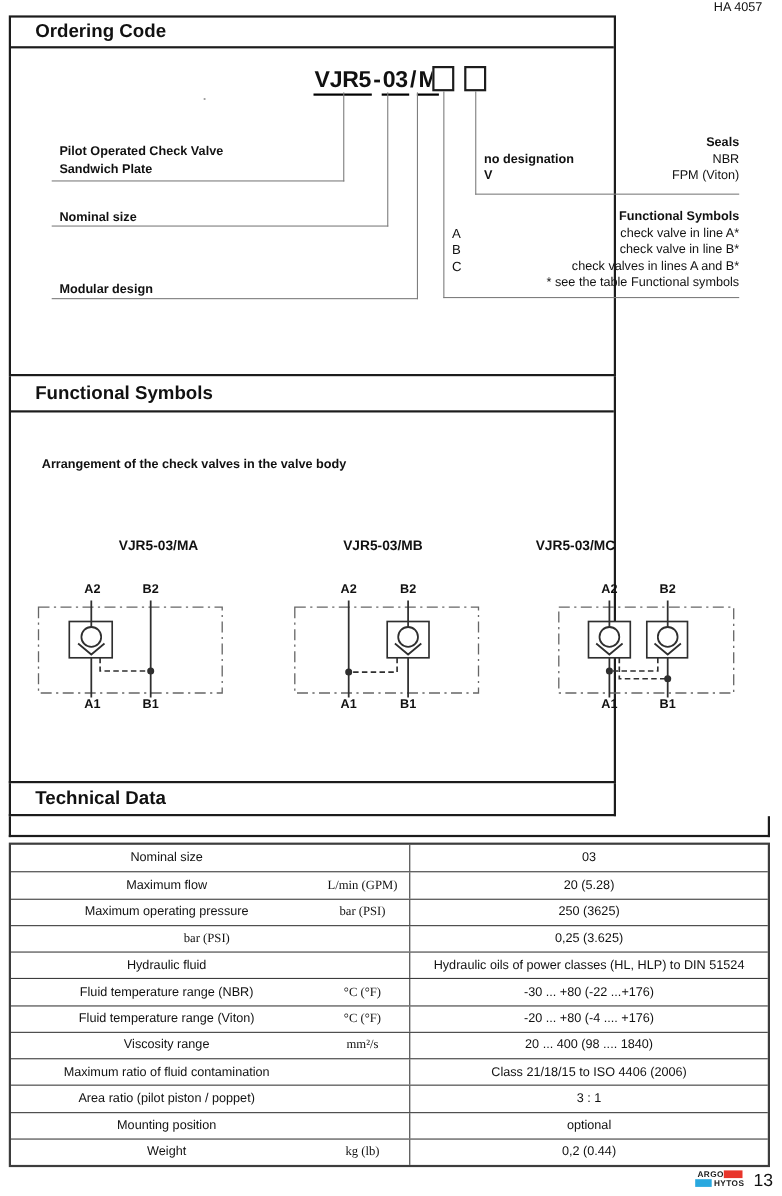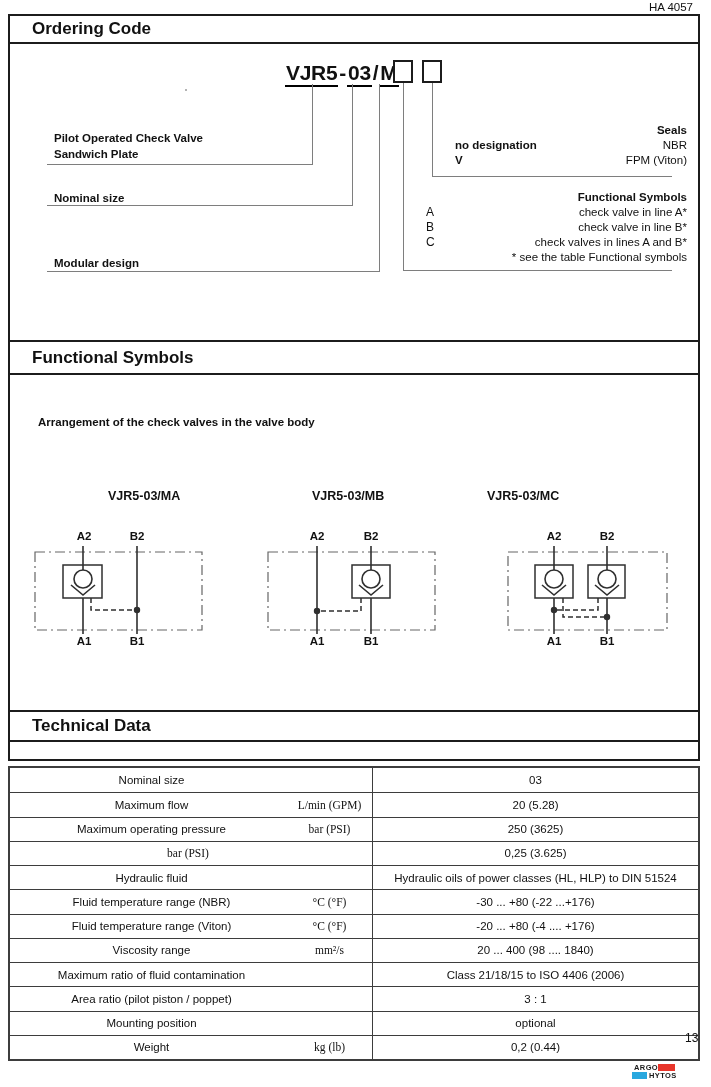--- a/index.html
+++ b/index.html
@@ -1,31 +1,31 @@
 <!DOCTYPE html>
 <html><head>
 <meta charset="utf-8">
 <style>
   html,body{margin:0;padding:0;background:#ffffff;}
   #page{position:relative;width:711px;height:1087px;background:#ffffff;overflow:hidden;
         font-family:"Liberation Sans","DejaVu Sans",sans-serif;color:#111;}
   .abs{position:absolute;}
   .b{font-weight:bold;}
-  .sec{position:absolute;left:8px;width:692px;border:2px solid #1c1c1c;box-sizing:border-box;background:transparent;}
+  .sec{position:absolute;left:8px;width:552px;border:2px solid #1c1c1c;box-sizing:border-box;background:transparent;}
   .sec-header{border-bottom:2px solid #1c1c1c;padding-left:22px;font-weight:bold;font-size:17px;
               display:flex;align-items:center;box-sizing:border-box;}
   .conn{position:absolute;box-sizing:border-box;}
   .conn.rb{border-right:1.5px solid #7e7e7e;border-bottom:1.5px solid #7e7e7e;}
   .conn.lb{border-left:1.5px solid #7e7e7e;border-bottom:1.5px solid #7e7e7e;}
   .lbl{position:absolute;font-weight:bold;font-size:11.5px;line-height:16px;}
   .code-line{position:absolute;left:285px;top:61px;font-weight:bold;font-size:21px;letter-spacing:-0.3px;white-space:nowrap;}
   .code-seg{border-bottom:2px solid #000;padding:0 1px 1px 1px;}
   .code-sep{padding:0 1px;}
   .dbox{position:absolute;top:60px;width:20px;height:23px;border:2px solid #1c1c1c;box-sizing:border-box;background:#fff;}
-  .rblock{position:absolute;font-size:11.5px;line-height:15px;padding-left:15px;}
+  .rblock{position:absolute;font-size:11.5px;line-height:15px;}
   .rblock .hd{text-align:right;font-weight:bold;}
   .rrow{display:flex;justify-content:space-between;}
   .rrow .cd{padding-left:8px;}
   .rrow .vl{text-align:right;}
   .foot{text-align:right;}
   .port{position:absolute;font-weight:bold;font-size:11.5px;transform:translateX(-50%);white-space:nowrap;}
   .dtitle{position:absolute;font-weight:bold;font-size:12.5px;white-space:nowrap;}
   .strip{position:absolute;left:8px;top:742px;width:692px;height:19px;box-sizing:border-box;
          border:2px solid #1c1c1c;border-top:none;}
   .ttable{position:absolute;left:8px;top:766px;width:692px;height:295px;box-sizing:border-box;
@@ -265,15 +265,15 @@
           <div class="tunit">kg (lb)</div>
         </div>
       <div class="tval">0,2 (0.44)</div>
     </div>
   </div>
 
   <div class="logo-txt" style="left:634px;top:1063px;">ARGO</div>
   <div class="logo-block" style="left:658px;top:1064px;width:17px;height:7px;background:#e8352b;"></div>
   <div class="logo-block" style="left:632px;top:1072px;width:15px;height:7px;background:#29a8df;"></div>
   <div class="logo-txt" style="left:649px;top:1071px;">HYTOS</div>
-  <div class="abs" style="left:685px;top:1031px;font-size:12px;">13</div>
+  <div class="abs" style="left:685px;top:1065px;font-size:16px;">13</div>
 
 </div>
 
 </body></html>

